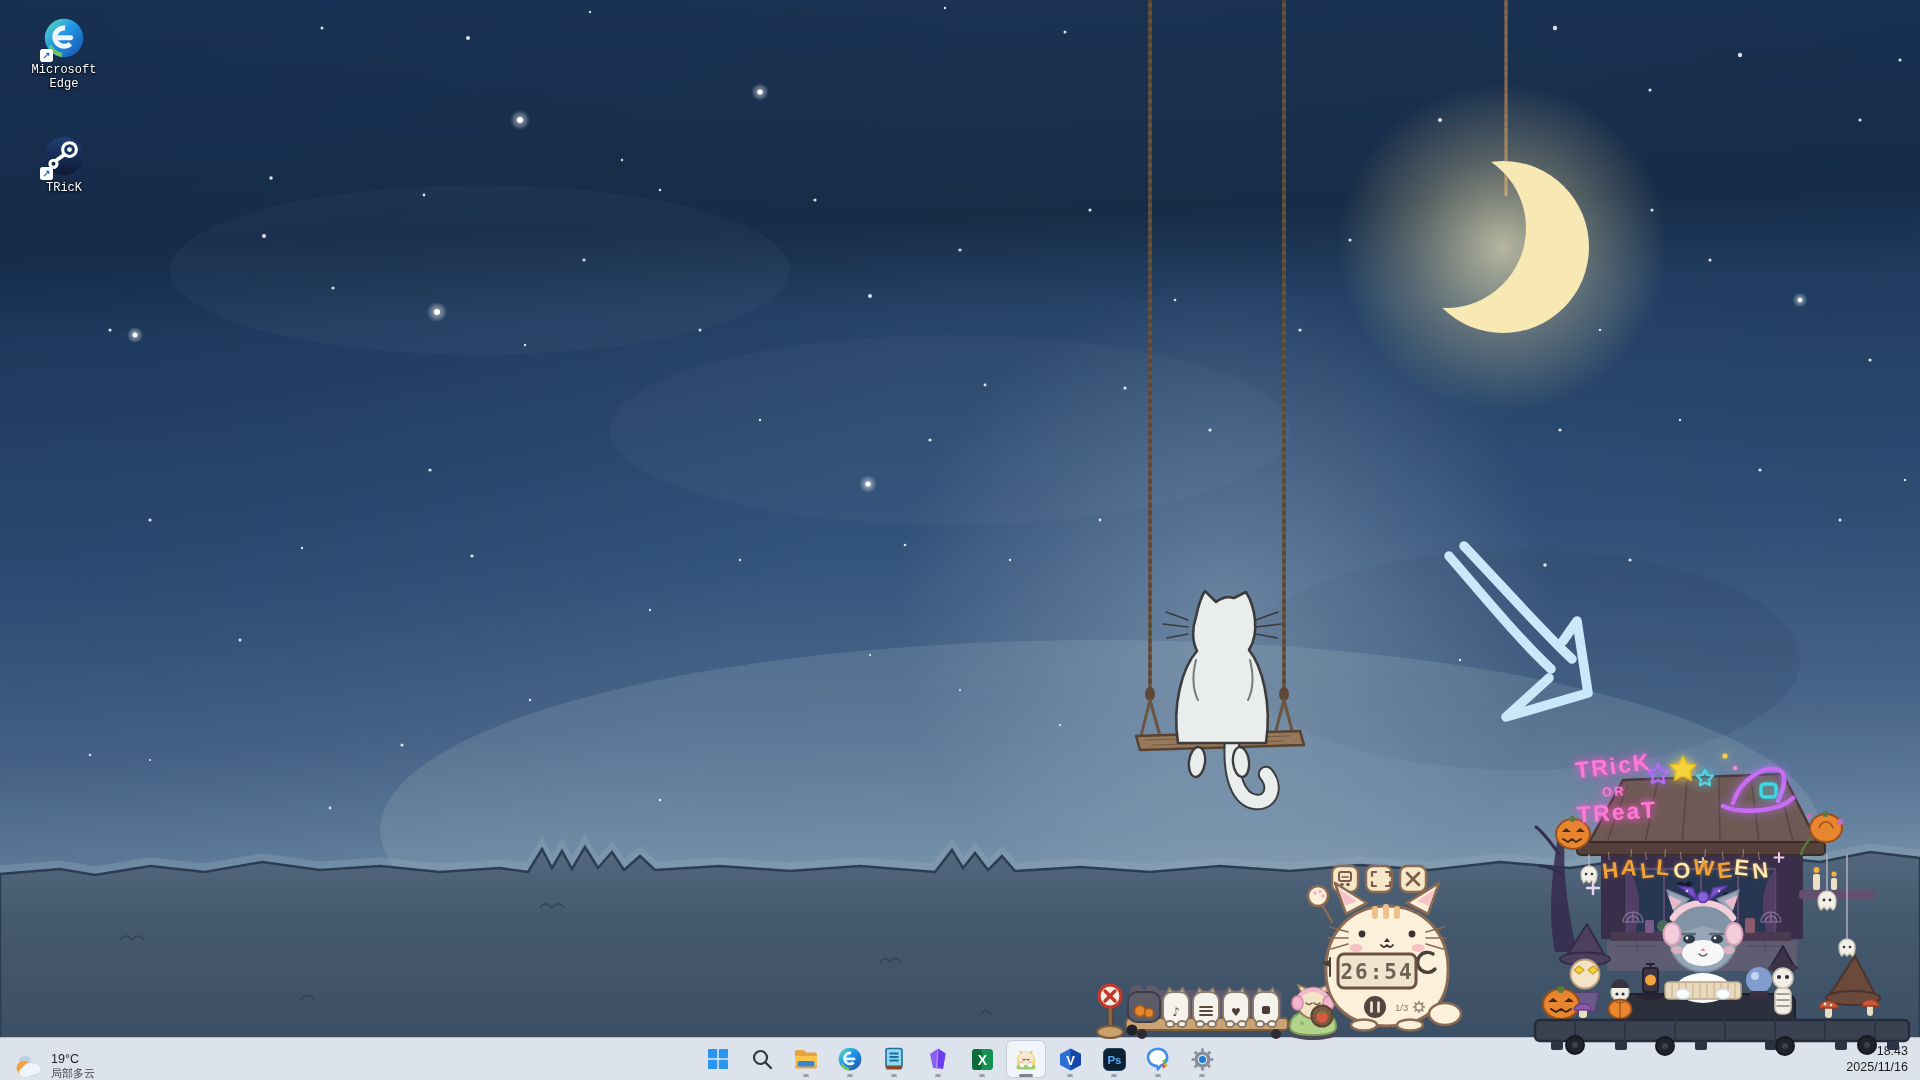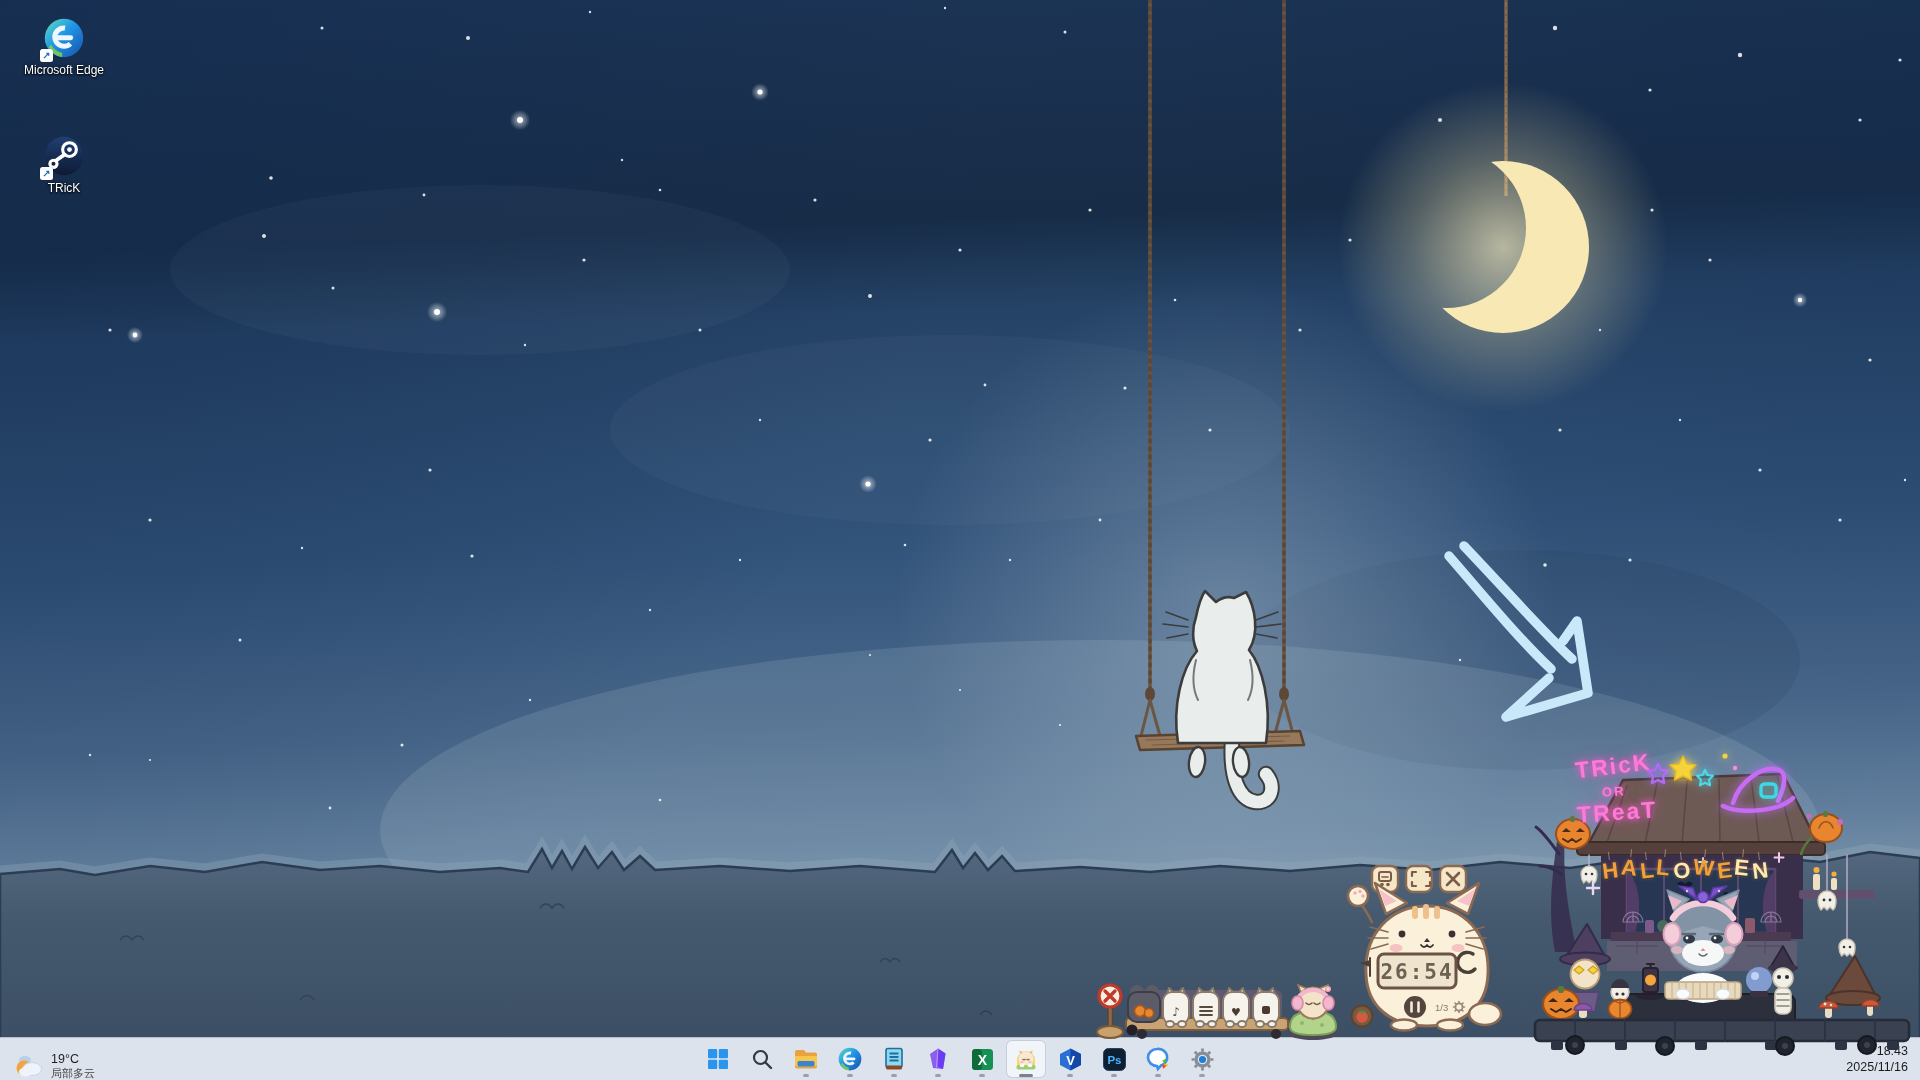--- a/index.html
+++ b/index.html
@@ -5,21 +5,21 @@
   html,body{margin:0;padding:0;background:#0d1b2e;}
   .screen{position:relative;width:1920px;height:1080px;overflow:hidden;
     font-family:"Liberation Sans","DejaVu Sans",sans-serif;
     background:linear-gradient(178deg,#1c3456 0%,#22406377 22%,#254367 30%,#32537a 50%,#49688b 66%,#64819f 77%,#8098ac 84%,#8ba2b3 88%);}
   svg{display:block}
   .wall{position:absolute;left:0;top:0;z-index:0}
   
   .dicon{position:absolute;width:88px;text-align:center;z-index:5;cursor:default}
   .dicon .ic{width:44px;height:44px;margin:0 auto;position:relative}
   .dlabel{margin-top:3px;font-size:12px;line-height:1.2;color:#fff;
-    text-shadow:0 1px 2px rgba(0,0,0,.95),0 0 3px rgba(0,0,0,.8);}
+    text-shadow:0 1px 2px rgba(0,0,0,.95),0 0 3px rgba(0,0,0,.8);font-family:Liberation Mono, monospace;}
   .sc-badge{position:absolute;left:-2px;bottom:-2px;width:13px;height:13px;background:#fff;border-radius:2.5px;
     display:flex;align-items:center;justify-content:center;font-size:10px;color:#1766c0;font-weight:bold;box-shadow:0 0 1px rgba(0,0,0,.5)}
   
   .widget{position:absolute;z-index:20}
   .lcd{font-family:"DejaVu Sans Mono",monospace;font-weight:bold;letter-spacing:2px}
   
   .neonword{position:absolute;z-index:21;font-weight:bold;color:#ff7ad6;letter-spacing:2px;
     text-shadow:0 0 6px rgba(255,90,210,.95),0 0 14px rgba(255,90,210,.6);transform:rotate(-7deg);}
   .hw-banner{position:absolute;z-index:21;display:flex;gap:3px;}
   .hw-letter{font-weight:bold;font-size:22px;line-height:1;position:relative;
@@ -344,21 +344,21 @@
   <circle cx="31" cy="28" r="15.5" fill="#f3e3c8" stroke="#9a7a5c" stroke-width="2"></circle>
   <path d="M24,28 q3,3 6,0 M32,28 q3,3 6,0" stroke="#6b5a44" stroke-width="1.6" fill="none"></path>
   <path d="M16,24 A16,14 0 0 1 46,24" stroke="#f2b7cc" stroke-width="4.5" fill="none"></path>
   <ellipse cx="15.5" cy="28" rx="5.5" ry="7" fill="#f2b7cc" stroke="#d888a8" stroke-width="1.6"></ellipse>
   <ellipse cx="46.5" cy="28" rx="5.5" ry="7" fill="#f2b7cc" stroke="#d888a8" stroke-width="1.6"></ellipse>
   <circle cx="46" cy="14" r="3" fill="#f2a7c0"></circle>
         <circle cx="46" cy="14" r="1.2" fill="#fde9a8"></circle>
 </svg>
 </div>
 
-<div class="widget" style="left:1342px;top:856px">
+<div class="widget" style="left:1302px;top:856px">
 <svg width="170" height="180" viewBox="0 0 170 180" stroke-linejoin="round" stroke-linecap="round">
   <g>
     <g>
       <rect x="30" y="10" width="26" height="26" rx="7" fill="#f6e7c9" stroke="#8a6a52" stroke-width="2.4"></rect>
       <rect x="37" y="16" width="12" height="9" rx="2" fill="none" stroke="#7a5c48" stroke-width="2"></rect>
       <path d="M40,21 h6" stroke="#7a5c48" stroke-width="1.6"></path>
       <circle cx="40" cy="28.5" r="1.8" fill="#7a5c48"></circle>
             <circle cx="46" cy="28.5" r="1.8" fill="#7a5c48"></circle>
     </g>
     <g>

